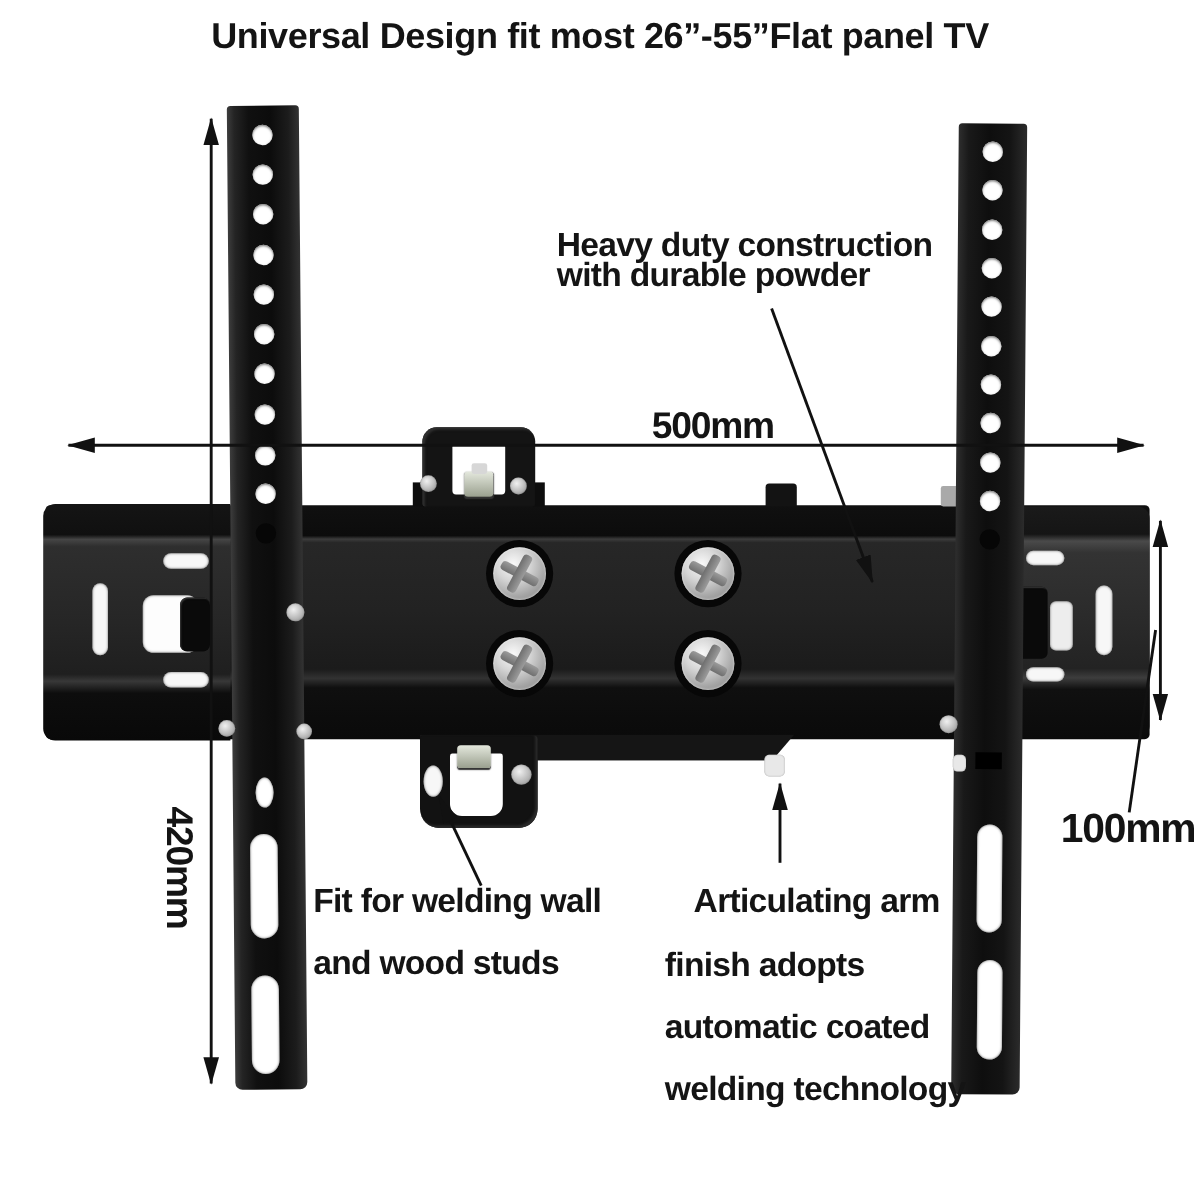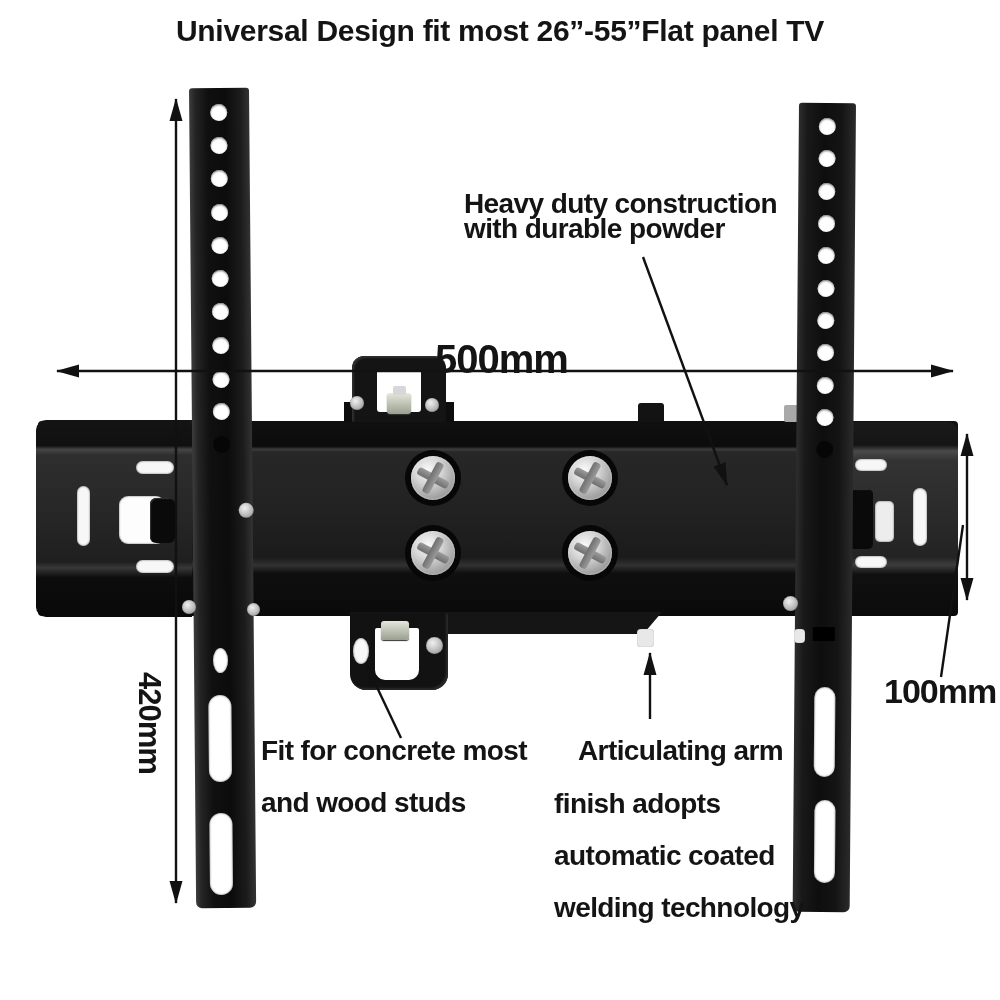--- a/index.html
+++ b/index.html
@@ -5,21 +5,21 @@
   html,body{margin:0;padding:0;background:#fff;}
   .canvas{position:relative;width:1000px;height:1000px;background:#ffffff;overflow:hidden;
           font-family:"Liberation Sans", sans-serif;color:#141414;}
   .abs{position:absolute;}
 
   
   .title{position:absolute;top:14px;left:20px;width:960px;text-align:center;
          font-size:30px;font-weight:600;letter-spacing:-0.3px;white-space:nowrap;}
   .callout-line{position:absolute;font-size:28px;font-weight:600;letter-spacing:-0.6px;white-space:nowrap;}
   .dim-label{position:absolute;font-weight:700;letter-spacing:-1px;white-space:nowrap;}
-  .dim-500{left:435px;top:337px;width:190px;text-align:left;font-size:40px;}
+  .dim-500{left:455px;top:337px;width:190px;text-align:right;font-size:31px;}
   .dim-420{left:98px;top:706px;width:104px;height:34px;text-align:center;font-size:31px;
            transform:rotate(90deg);}
   .dim-100{left:884px;top:672px;font-size:34px;}
 
   
   .bar{left:38px;top:421px;width:920px;height:195px;border-radius:4px;
        background:linear-gradient(180deg,#101010 0%,#0c0c0c 13%,#3c3c3c 14.5%,#272727 16%,
                   #222 45%,#1b1b1b 70%,#323232 74%,#0f0f0f 78%,#0a0a0a 100%);}
   .plate-left{left:36px;top:420px;width:156px;height:197px;border-radius:10px 0 0 10px;
        background:linear-gradient(180deg,#141414 0%,#101010 13%,#454545 15%,#2e2e2e 18%,
@@ -170,21 +170,21 @@
     <line x1="643" y1="257" x2="727" y2="485" stroke="#111" stroke-width="2.4" marker-end="url(#ah)"></line>
     <line x1="401" y1="738" x2="366" y2="664" stroke="#111" stroke-width="2.4" marker-end="url(#ah)"></line>
     <line x1="650" y1="719" x2="650" y2="653" stroke="#111" stroke-width="2.4" marker-end="url(#ah)"></line>
   </svg>
 
   <div class="title">Universal Design fit most 26”-55”Flat panel TV</div>
 
   <div class="callout-line" style="left:464px;top:160px;margin-top:28px;">Heavy duty construction</div>
   <div class="callout-line" style="left:464px;top:213px;">with durable powder</div>
 
-  <div class="callout-line" style="left:261px;top:735px;">Fit for concrete most</div>
+  <div class="callout-line" style="left:261px;top:735px;">Fit for welding wall</div>
   <div class="callout-line" style="left:261px;top:787px;">and wood studs</div>
 
   <div class="callout-line" style="left:578px;top:735px;">Articulating arm</div>
   <div class="callout-line" style="left:554px;top:788px;">finish adopts</div>
   <div class="callout-line" style="left:554px;top:840px;">automatic coated</div>
   <div class="callout-line" style="left:554px;top:892px;">welding technology</div>
 
   <div class="dim-label dim-500">500mm</div>
   <div class="dim-label dim-420">420mm</div>
   <div class="dim-label dim-100">100mm</div>

